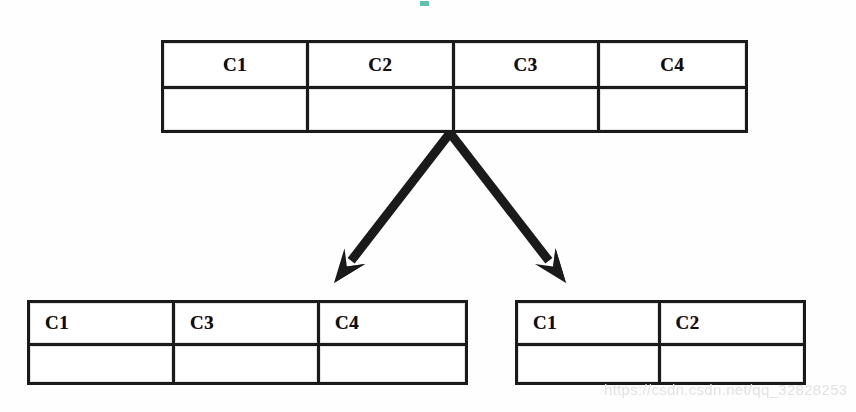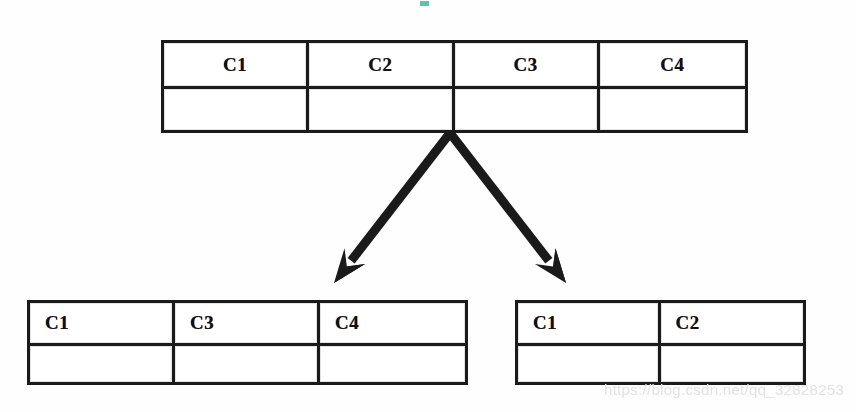--- a/index.html
+++ b/index.html
@@ -247,15 +247,15 @@
       <path id="arrow-left-barb" d="M 334,283 L 346.8467004619879,266.38788733363634 L 365.0831085890627,264.0569178737847 Z" fill="#1a1a1a"></path>
     </g>
 
     <g>
       <line id="arrow-right-line" x1="450" y1="133" x2="548.8710660506829" y2="260.85051644484844" stroke="#1a1a1a" stroke-width="9" stroke-linecap="butt"></line>
       <polygon id="arrow-right-head" points="566,283 534.9168914109374,264.0569178737847 553.1532995380121,266.38788733363634 555.4842689978638,248.15147920656156" fill="#1a1a1a"></polygon>
       <path id="arrow-right-barb" d="M 566,283 L 553.1532995380121,266.38788733363634 L 555.4842689978638,248.15147920656156 Z" fill="#1a1a1a"></path>
     </g>
   </svg>
 
-  <div id="watermark" style="color: rgb(226, 226, 226);">https://blog.csdn.net/qq_32828253</div>
+  <div id="watermark" style="color: rgb(226, 226, 226);">https://csdn.csdn.net/qq_32828253</div>
 
 </div>
 
 </body></html>

